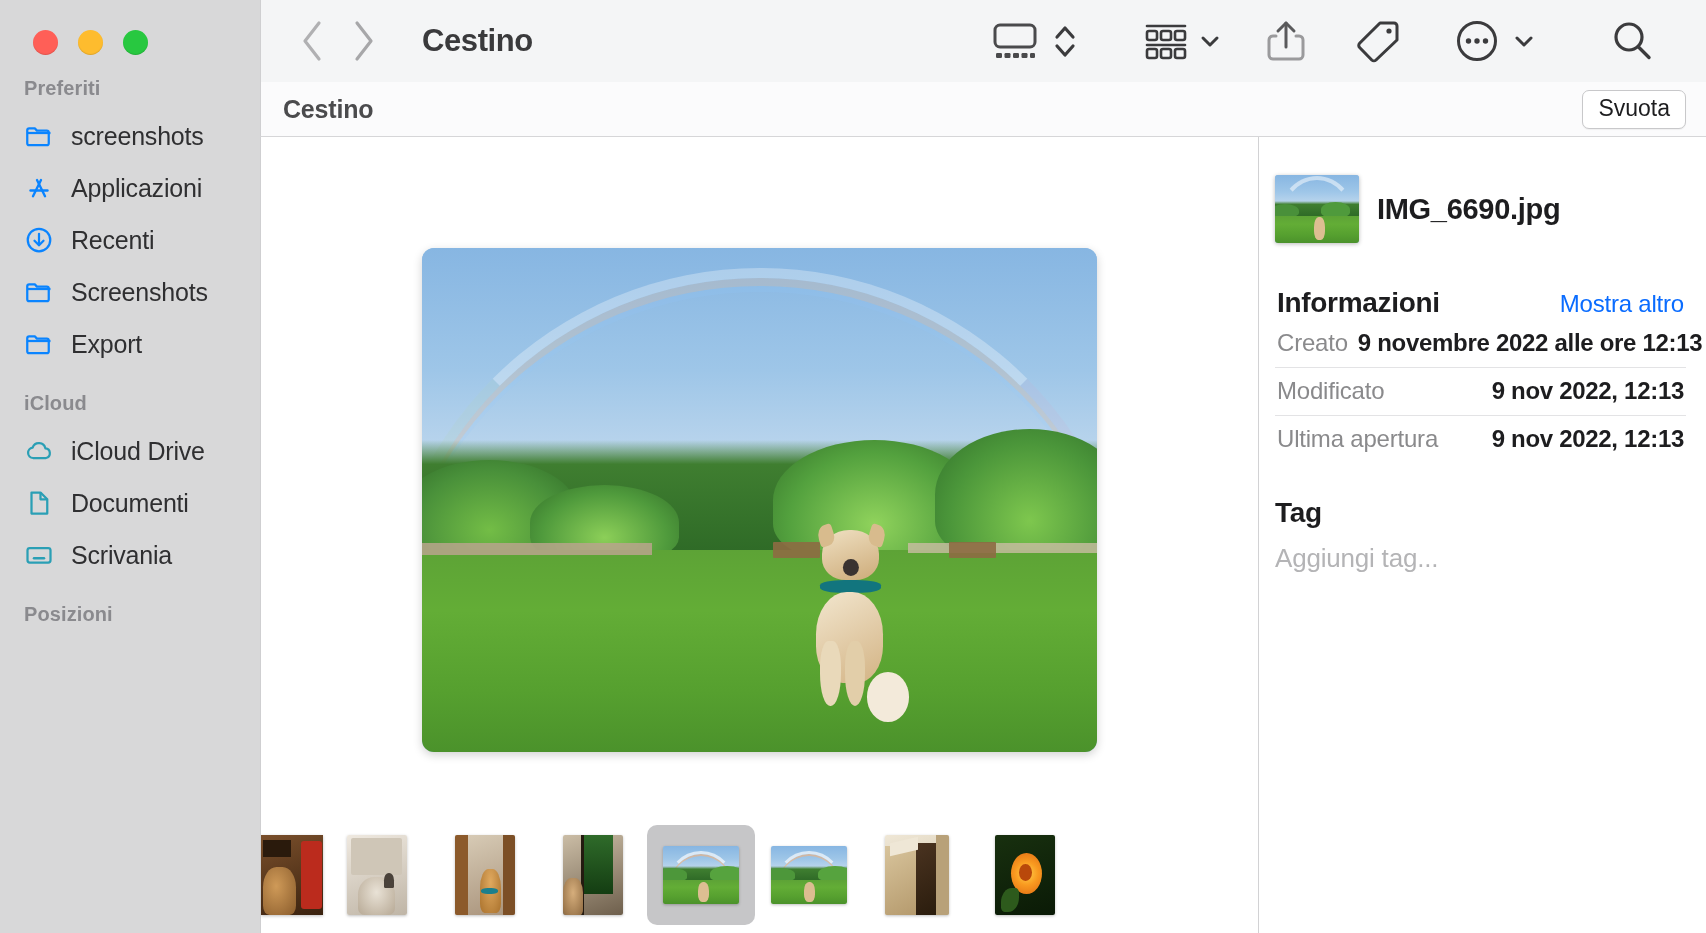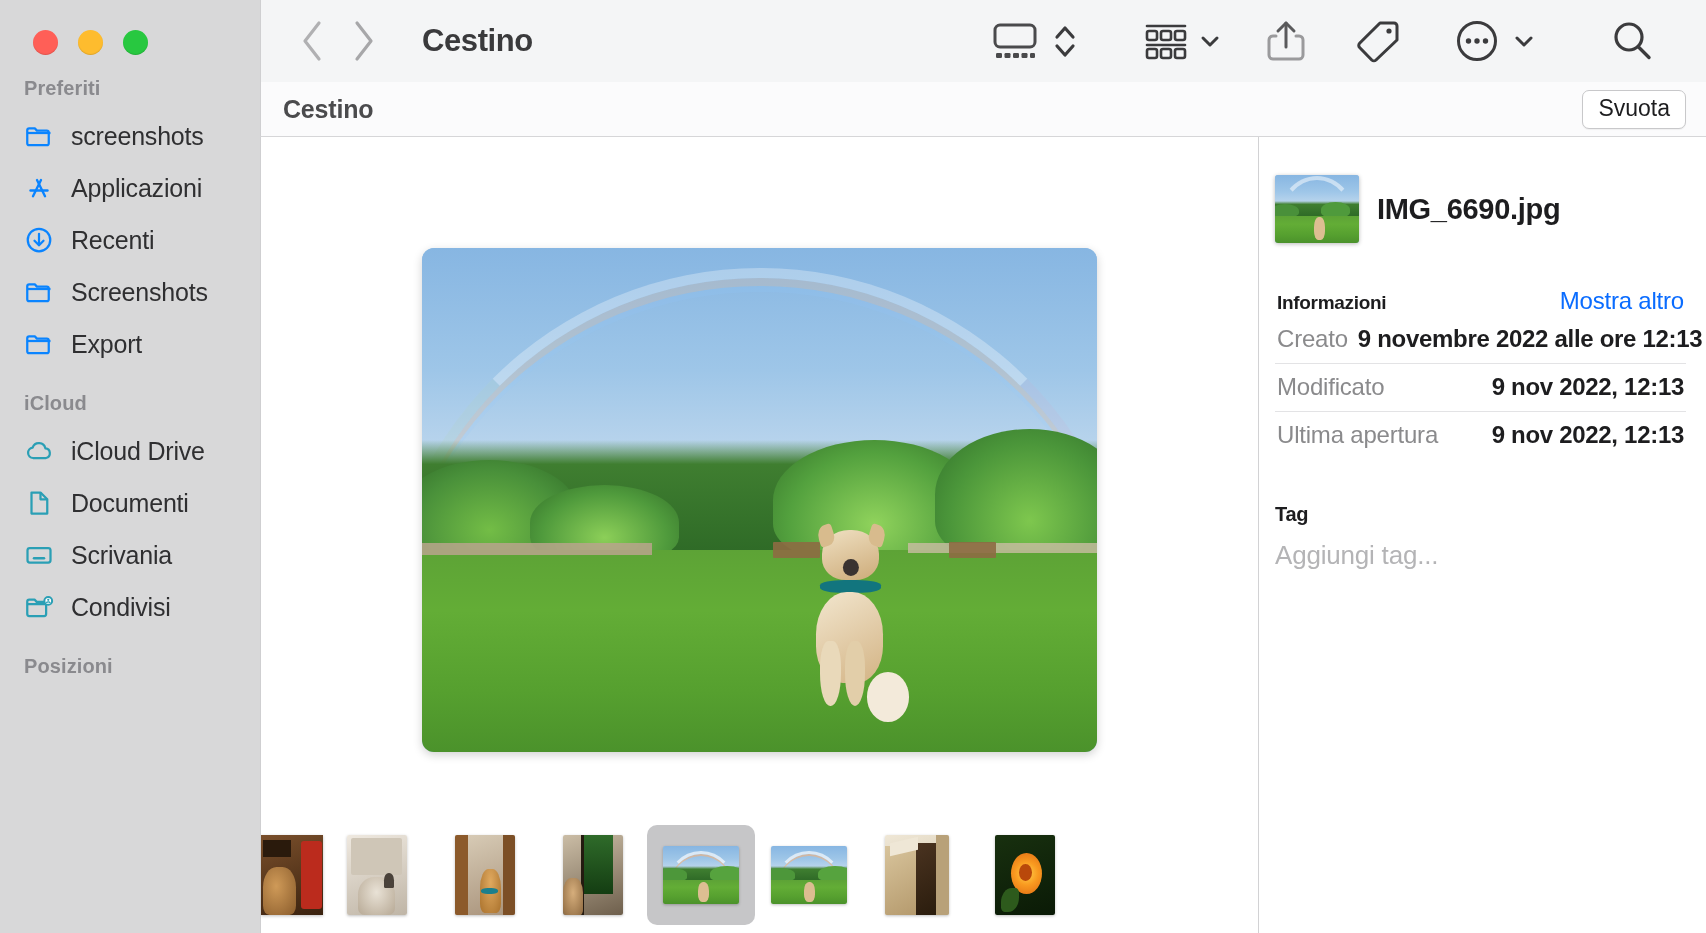--- a/index.html
+++ b/index.html
@@ -144,35 +144,35 @@
     box-shadow: 0 1px 4px rgba(0,0,0,.28);
     background: #9ec4e6; position: relative;
   }
   .file-name { font-size: 29px; font-weight: 700; color: #1d1d1f; letter-spacing: -.3px; }
   .file-meta { font-size: 24px; color: #868688; margin-top: 5px; letter-spacing: -.2px; }
 
   .sec-head {
     display: flex; align-items: baseline; justify-content: space-between;
     margin-top: 44px; padding: 0 2px 0 2px;
   }
-  .sec-title { font-size: 19px; font-weight: 700; color: #1d1d1f; letter-spacing: -.3px; }
+  .sec-title { font-size: 28px; font-weight: 700; color: #1d1d1f; letter-spacing: -.3px; }
   .sec-link { font-size: 24px; color: #0a6cff; letter-spacing: -.2px; cursor: default; }
 
   .info-row {
     display: flex; align-items: baseline; justify-content: space-between;
     padding: 9px 2px 10px;
     border-bottom: 1px solid #e3e3e5;
     gap: 10px;
   }
   .info-row:first-of-type { padding-top: 10px; }
   .info-row.last { border-bottom: none; }
   .info-key { font-size: 24px; color: #8a8a8c; letter-spacing: -.2px; white-space: nowrap; }
   .info-val { font-size: 24px; color: #1d1d1f; font-weight: 700; letter-spacing: -.3px; white-space: nowrap; }
 
-  .tag-title { font-size: 20px; font-weight: 700; color: #1d1d1f; margin-top: 44px; letter-spacing: -.3px; }
+  .tag-title { font-size: 28px; font-weight: 700; color: #1d1d1f; margin-top: 34px; letter-spacing: -.3px; }
   .tag-placeholder { font-size: 26px; color: #b4b4b6; margin-top: 14px; letter-spacing: -.2px; }
 
   
   .scene { position: absolute; inset: 0; }
   .sky { position:absolute; left:0; right:0; top:0; height:64%;
          background: linear-gradient(to bottom, #87b6e2 0%, #9ec6e8 38%, #c2d9ee 70%, #dde9f3 100%); }
   .rb { position:absolute; border-radius: 50%; border-style: solid; border-color: transparent; }
   .grass { position:absolute; left:0; right:0; bottom:0; height:40%;
            background: linear-gradient(to bottom, #5da336 0%, #63ad36 30%, #56a02f 70%, #4b922b 100%); }
   .treeline { position:absolute; left:0; right:0; bottom:40%; height: 22%;
@@ -258,32 +258,20 @@
         </div>
         <div class="side-row">
           <span class="ic">
             <svg width="30" height="30" viewBox="0 0 24 24" fill="none">
               <rect x="2.8" y="6.4" width="18.4" height="11.6" rx="1.8" stroke="#2a9fb5" stroke-width="1.8"></rect>
                 <rect x="7" y="13.6" width="10" height="2" rx="1" fill="#2a9fb5"></rect>
             </svg>
           </span>
           <span class="lbl">Scrivania</span>
         </div>
-        <div class="side-row">
-          <span class="ic">
-            <svg width="30" height="30" viewBox="0 0 24 24" fill="none">
-              <path d="M2.6 7.6 a1.6 1.6 0 0 1 1.6 -1.6 h4.2 l1.7 1.9 h6 a1.6 1.6 0 0 1 1.6 1.6 v8.1 a1.6 1.6 0 0 1 -1.6 1.6 H4.2 a1.6 1.6 0 0 1 -1.6 -1.6 Z" stroke="#2a9fb5" stroke-width="1.8" stroke-linejoin="round"></path>
-                <path d="M2.6 9.7 H17.7" stroke="#2a9fb5" stroke-width="1.8"></path>
-                <circle cx="19.4" cy="7.1" r="3.1" fill="#fff" stroke="#2a9fb5" stroke-width="1.6"></circle>
-                <circle cx="19.4" cy="6.2" r="0.9" fill="#2a9fb5"></circle>
-                <path d="M17.8 8.7 a1.8 1.5 0 0 1 3.2 0" stroke="#2a9fb5" stroke-width="1.1"></path>
-            </svg>
-          </span>
-          <span class="lbl">Condivisi</span>
-        </div>
         <div class="side-section-title">Posizioni</div>
       </div>
   </aside>
 
   <section class="content">
 
     <div class="toolbar">
       <div class="nav-arrows">
         <span class="tb-btn">
           <svg width="26" height="44" viewBox="0 0 26 44" fill="none">

